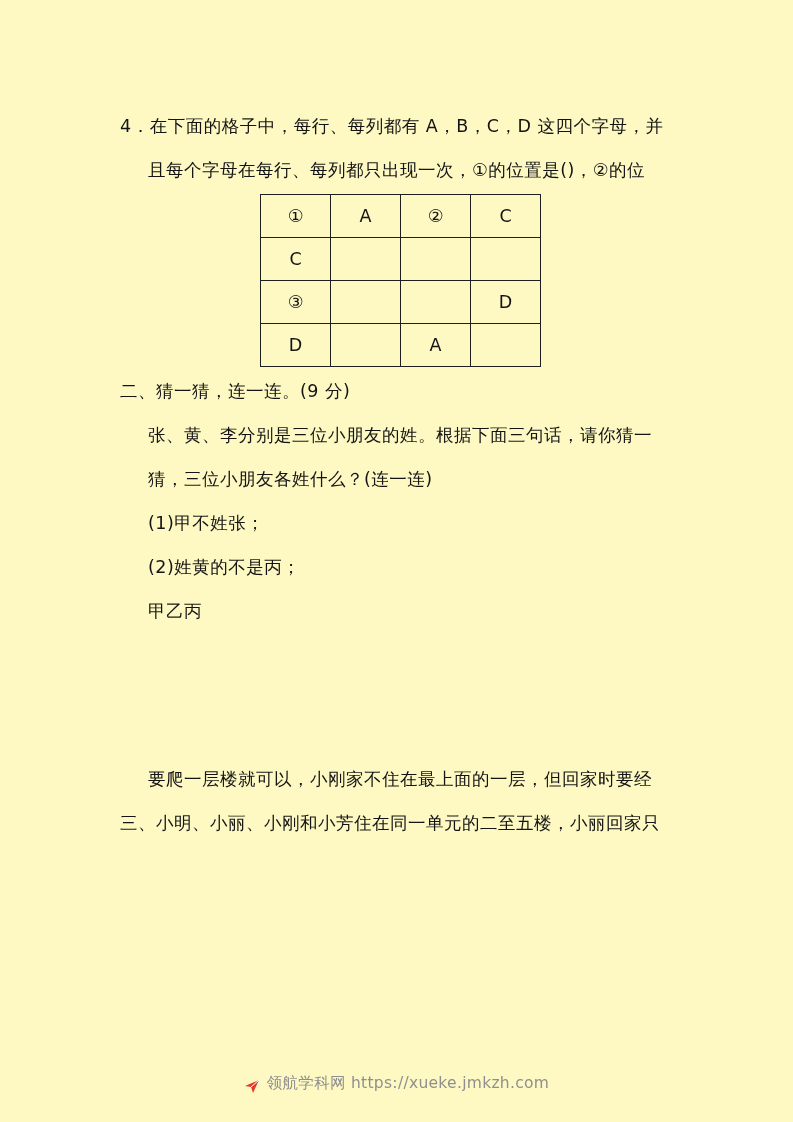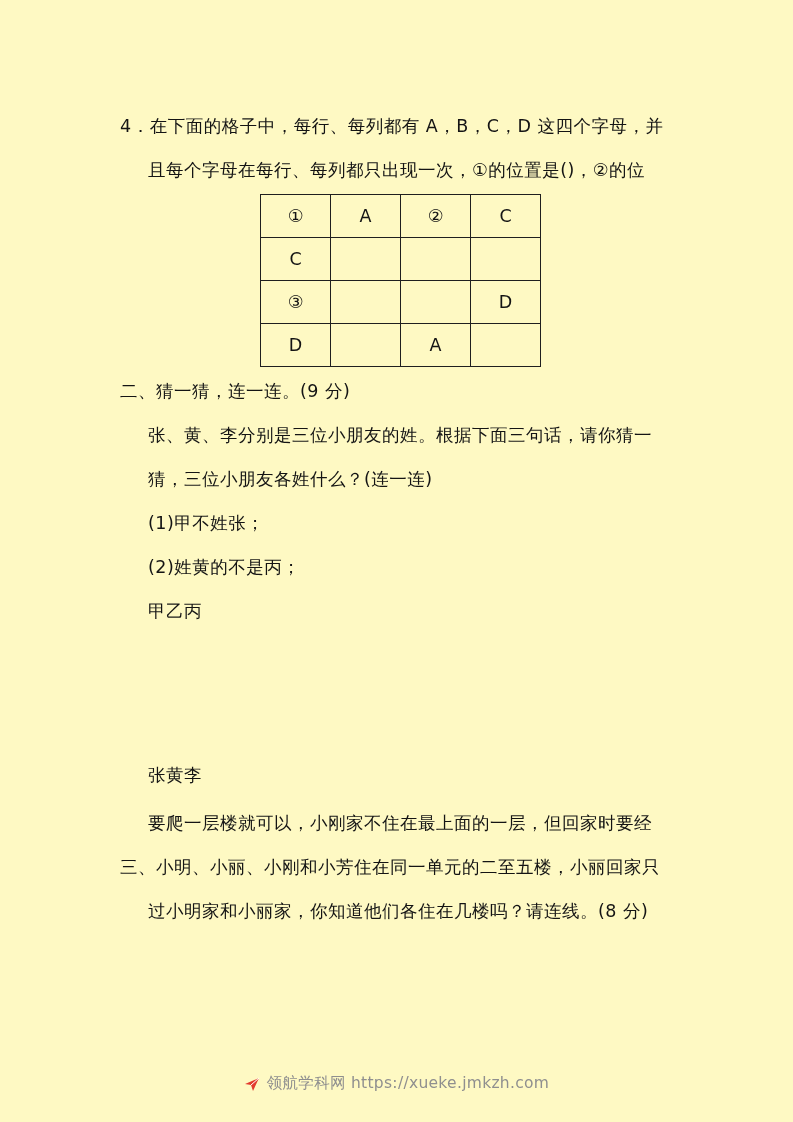--- a/index.html
+++ b/index.html
@@ -55,21 +55,21 @@
   .section3 {
     margin-top: 4px;
   }
   
   .footer {
     position: absolute;
     left: 0;
     right: 0;
     bottom: 28px;
     display: flex;
-    align-items: center;
+    align-items: flex-end;
     justify-content: center;
     gap: 7px;
   }
   .footer-logo {
     width: 16px;
     height: 16px;
     flex: 0 0 auto;
   }
   .footer-text {
     color: #8f8f8f;
@@ -120,27 +120,25 @@
     </div>
 
     <div>
       <div class="line">二、猜一猜，连一连。(9 分)</div>
       <div class="line indent">张、黄、李分别是三位小朋友的姓。根据下面三句话，请你猜一</div>
       <div class="line indent">猜，三位小朋友各姓什么？(连一连)</div>
       <div class="line indent">(1)甲不姓张；</div>
       <div class="line indent">(2)姓黄的不是丙；</div>
       <div class="line indent">甲乙丙</div>
       <div class="connect-gap"></div>
-      <div class="line indent">张黄李</div>
     </div>
 
     <div class="section3">
       <div class="line indent">要爬一层楼就可以，小刚家不住在最上面的一层，但回家时要经</div>
       <div class="line">三、小明、小丽、小刚和小芳住在同一单元的二至五楼，小丽回家只</div>
-      <div class="line indent">过小明家和小丽家，你知道他们各住在几楼吗？请连线。(8 分)</div>
     </div>
 
   </div>
 
   <div class="footer">
     <svg class="footer-logo" viewBox="0 0 16 16" aria-hidden="true">
       <path d="M1 8 L15 2 L9 15 L7 9 Z" fill="#e23b2e"></path>
       <path d="M7 9 L15 2" stroke="#ffffff" stroke-width="1"></path>
     </svg>
     <span class="footer-text">领航学科网 https://xueke.jmkzh.com</span>

